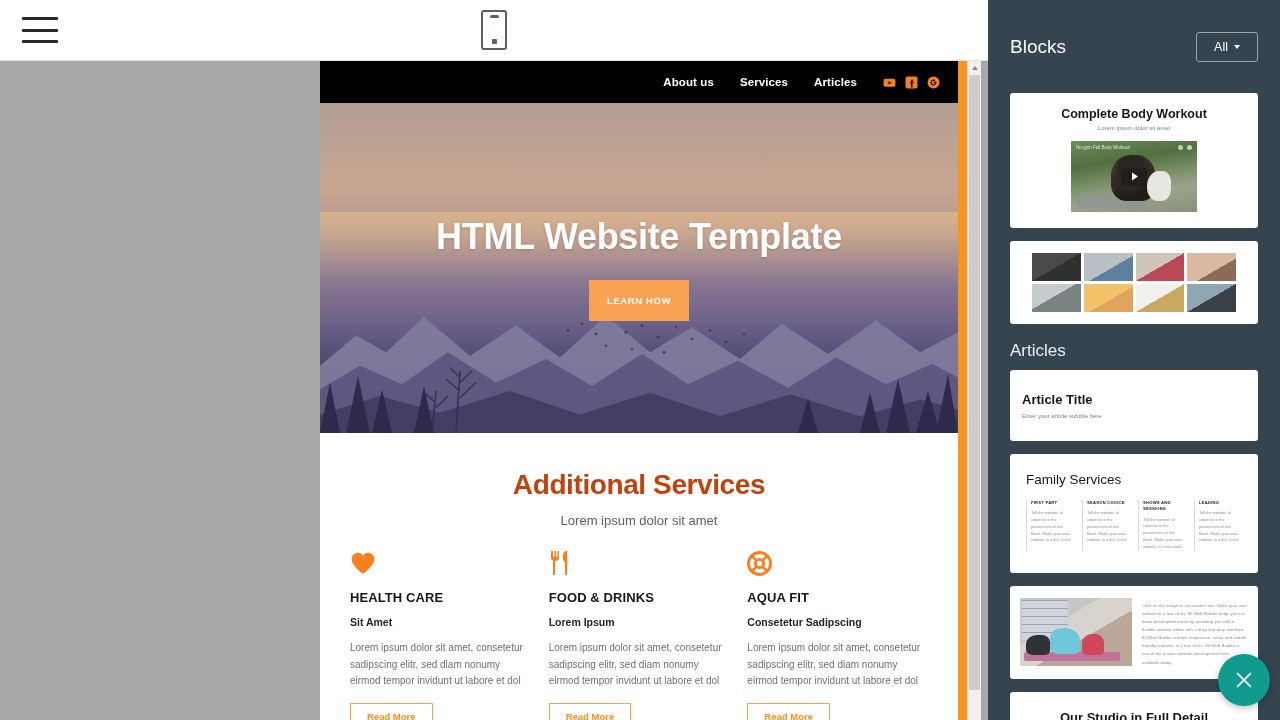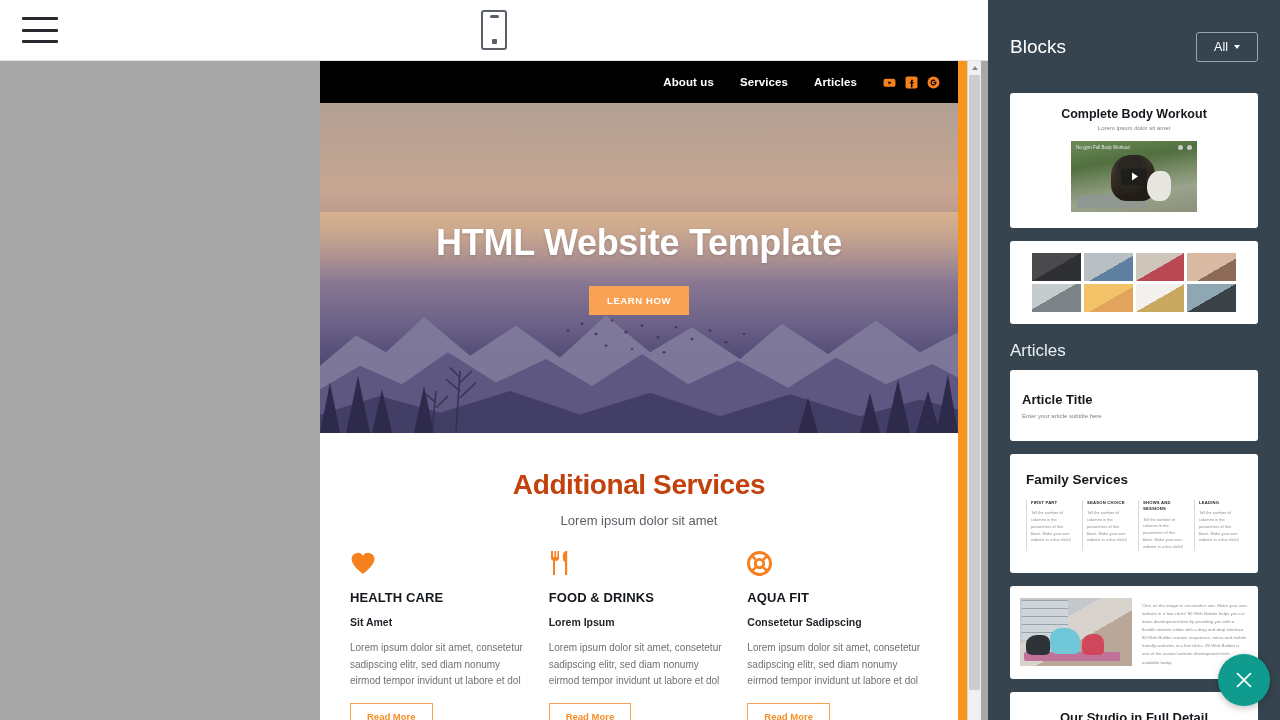--- a/index.html
+++ b/index.html
@@ -117,21 +117,21 @@
   .hero-title {
     position: relative; z-index: 3;
     color: #ffffff; font-size: 36px; font-weight: 700;
     letter-spacing: -.3px; text-align:center;
     text-shadow: 0 1px 3px rgba(0,0,0,.18);
   }
   .hero-btn {
     position: relative; z-index: 3; margin-top: 22px;
     background: #f9a254; color: #ffffff;
     font-size: 9.5px; font-weight: 700; letter-spacing: .6px;
-    padding: 9px 18px; border: none; cursor: pointer;
+    padding: 15px 18px; border: none; cursor: pointer;
   }
 
   .services { background:#ffffff; padding: 36px 30px 20px 30px; }
   .services h2 {
     text-align:center; font-size: 28px; font-weight: 700; color: #c2410c;
     letter-spacing: -.4px;
   }
   .services .sub { text-align:center; font-size: 13px; color: #5a6066; margin-top: 12px; }
   .cards { display:flex; gap: 18px; margin-top: 22px; }
   .card { flex: 1 1 0; min-width: 0; }
@@ -203,21 +203,21 @@
   .gal { display:grid; grid-template-columns: repeat(4, 1fr); gap: 3px; }
   .gal .ph { height: 28px; background: #b8bcbf; }
 
   
   .bk-art { padding: 22px 12px; }
   .bk-art .t { font-size: 13px; font-weight: 700; color: #14181c; }
   .bk-art .s { font-size: 6px; color: #7b8186; margin-top: 6px; }
 
   
   .bk-fam { padding: 18px 16px 22px 16px; }
-  .bk-fam .t { font-size: 13.5px; font-weight: 700; color: #14181c; }
+  .bk-fam .t { font-size: 13.5px; font-weight: 400; color: #14181c; }
   .fam-cols { display:grid; grid-template-columns: repeat(4,1fr); gap: 8px; margin-top: 13px; }
   .fam-col { border-left: 1px solid #d8d8d8; padding-left: 4px; }
   .fam-col .ch { font-size: 4.2px; font-weight: 700; color: #1c2125; letter-spacing:.2px; line-height:1.5; }
   .fam-col .cp { font-size: 4px; color: #8b9095; line-height: 1.7; margin-top: 4px; }
 
   
   .bk-img { padding: 12px 10px; display:flex; gap: 10px; align-items:flex-start; }
   .bk-img .pic {
     width: 112px; height: 68px; flex: none;
     background: linear-gradient(150deg,#c5c8cb 0 35%, #d8d4cd 35% 58%, #b9a79a 58% 100%);

